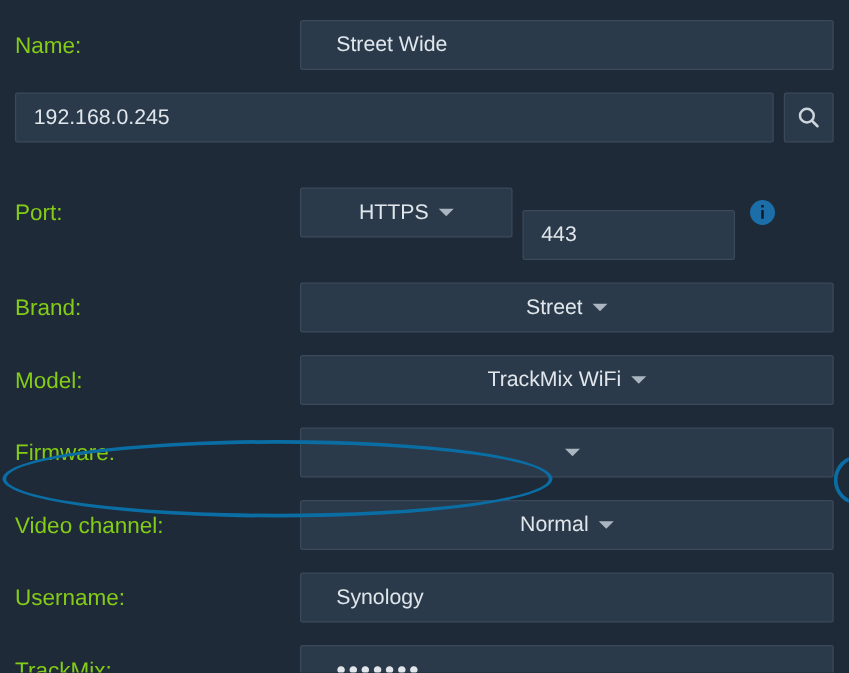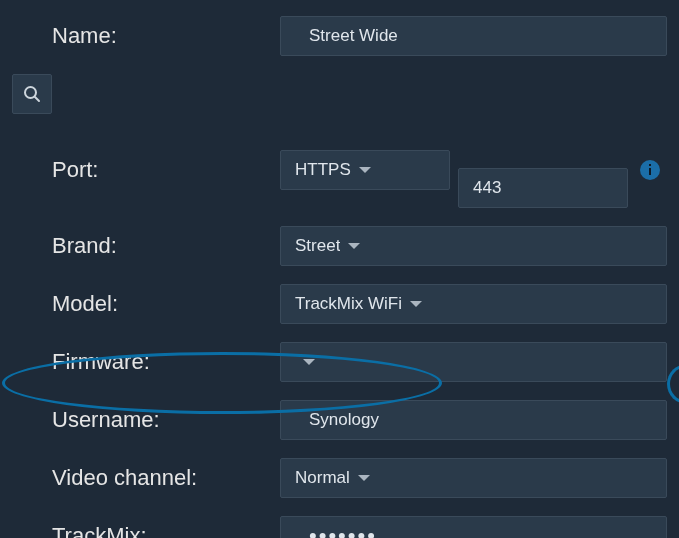--- a/index.html
+++ b/index.html
@@ -22,23 +22,22 @@
     }
     .form-row {
       display: flex;
       align-items: center;
       margin-bottom: 18px;
       gap: 8px;
     }
     .label {
       width: 220px;
       flex-shrink: 0;
-      color: #e5e5e5;
-      font-size: 22px;
-      margin-left: 40px;
+      color: #84cc16;
+      font-size: 18px;
     }
     .input-area {
       display: flex;
       flex: 1;
       gap: 8px;
       align-items: center;
     }
     .text-input, .select-box, .port-input {
       background: #2a3a4a;
       border: 1px solid #3a4a5a;
@@ -55,21 +54,21 @@
       flex: 1;
     }
     .full-width {
       flex: 1;
       padding-left: 28px;
     }
     .select-box {
       flex: 1;
       position: relative;
       cursor: pointer;
-      justify-content: flex-start;
+      justify-content: center;
     }
     .select-value {
       overflow: hidden;
       text-overflow: ellipsis;
       white-space: nowrap;
     }
     .caret {
       width: 0;
       height: 0;
       border-left: 6px solid transparent;
@@ -148,20 +147,23 @@
     <div class="label">Name:</div>
     <div class="input-area">
       <div class="text-input full-width">
         <span>Street Wide</span>
       </div>
     </div>
   </div>
 
   <div class="form-row">
     <div class="input-area">
+      <div class="text-input">
+        <span>192.168.0.245</span>
+      </div>
       <div class="icon-btn">
         <span>
           <svg width="18" height="18" viewBox="0 0 18 18" fill="none">
             <circle cx="7.5" cy="7.5" r="5.5" stroke="#cdd5dc" stroke-width="2"></circle>
             <line x1="12" y1="12" x2="16" y2="16" stroke="#cdd5dc" stroke-width="2" stroke-linecap="round"></line>
           </svg>
         </span>
       </div>
     </div>
   </div>
@@ -211,39 +213,39 @@
   <div class="form-row">
     <div class="label">Firmware:</div>
     <div class="input-area">
       <div class="select-box">
         <span class="caret"></span>
       </div>
     </div>
   </div>
 
   <div class="form-row">
+    <div class="label">Video channel:</div>
+    <div class="input-area">
+      <div class="select-box">
+        <span class="select-value">Normal</span>
+        <span class="caret"></span>
+      </div>
+    </div>
+  </div>
+
+  <div class="form-row">
     <div class="label">Username:</div>
     <div class="input-area">
       <div class="text-input full-width">
         <span>Synology</span>
       </div>
     </div>
   </div>
 
   <div class="form-row">
-    <div class="label">Video channel:</div>
-    <div class="input-area">
-      <div class="select-box">
-        <span class="select-value">Normal</span>
-        <span class="caret"></span>
-      </div>
-    </div>
-  </div>
-
-  <div class="form-row">
     <div class="label">TrackMix:</div>
     <div class="input-area">
       <div class="text-input full-width">
         <span class="password-dots">•••••••</span>
       </div>
     </div>
   </div>
 
 </div>
 

